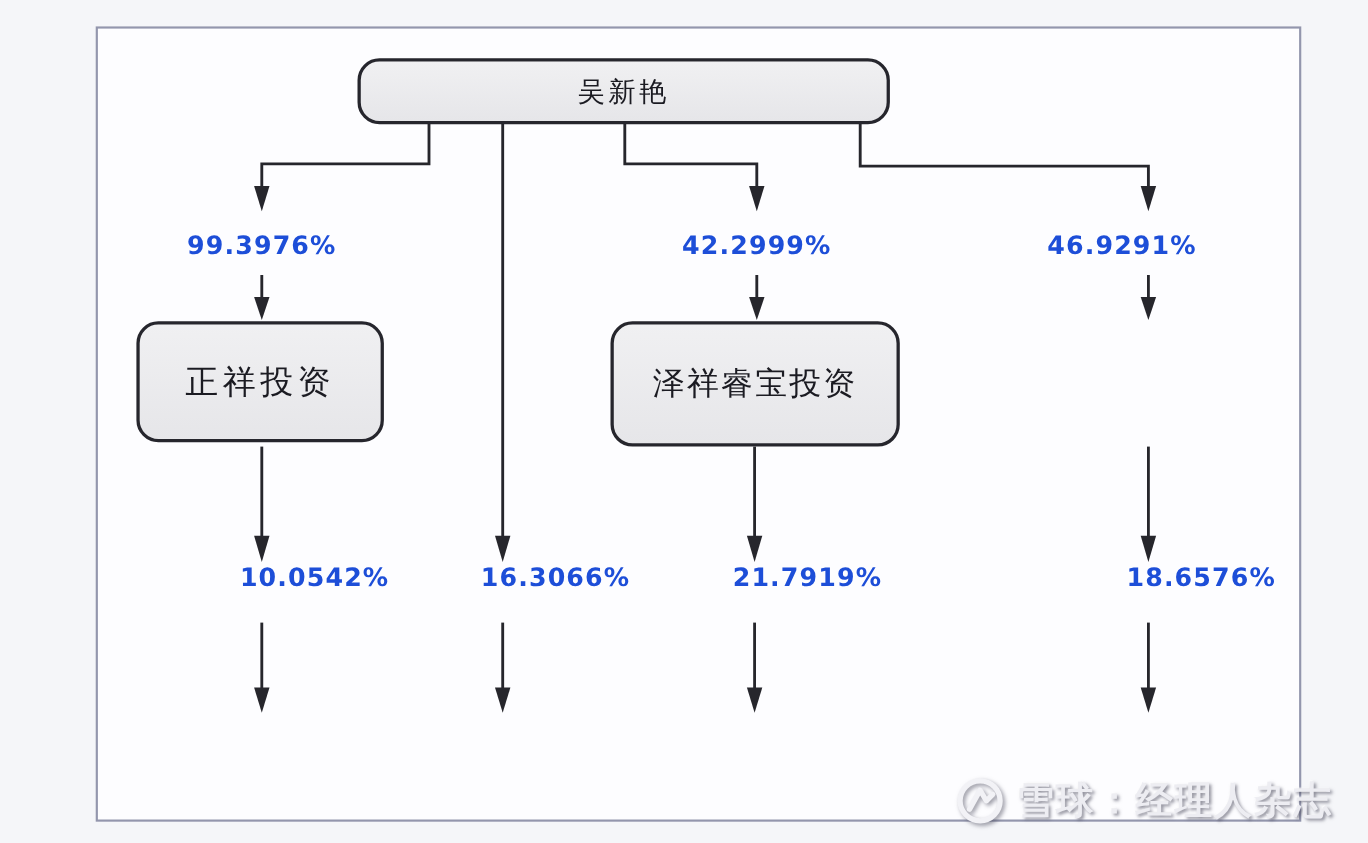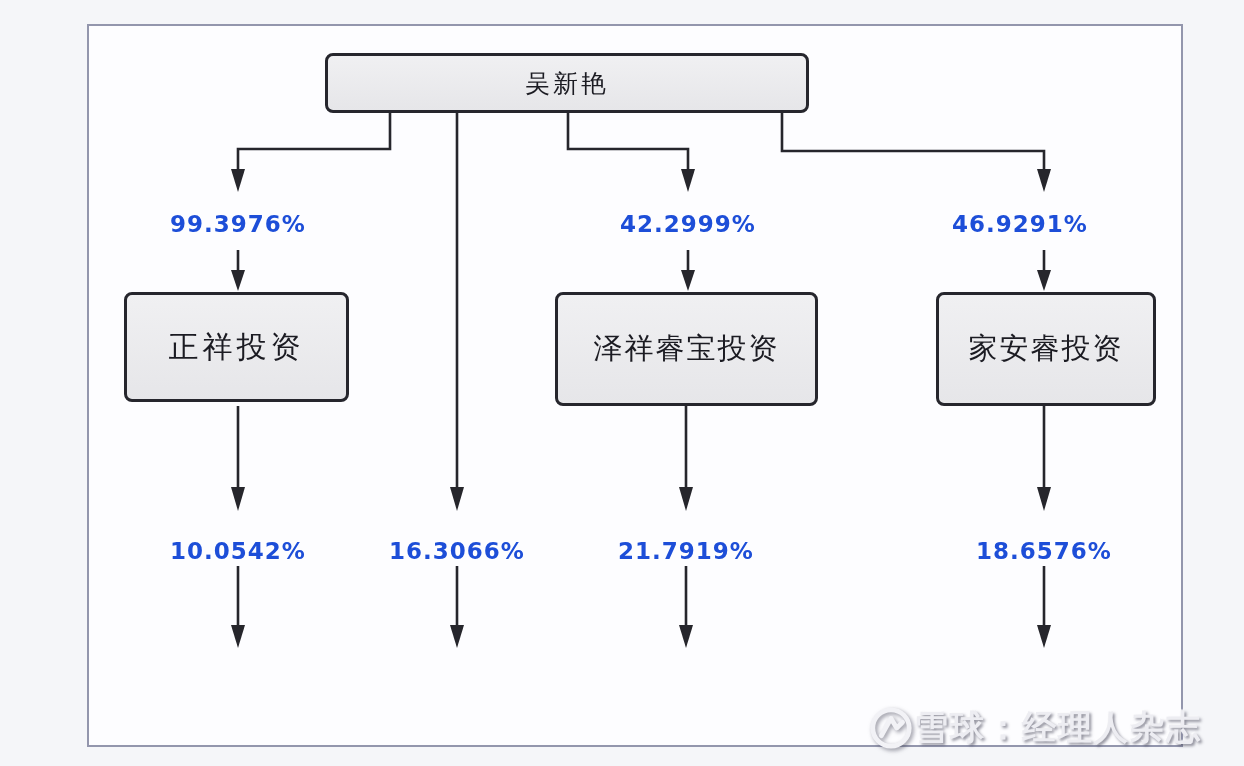--- a/index.html
+++ b/index.html
@@ -29,21 +29,21 @@
     left: 0;
     top: 0;
     width: 1244px;
     height: 766px;
     pointer-events: none;
   }
   .node {
     position: absolute;
     box-sizing: border-box;
     border: 3px solid #26262d;
-    border-radius: 8px;
+    border-radius: 20px;
     background: linear-gradient(180deg, #f0f0f2 0%, #e6e6e9 100%);
     display: flex;
     align-items: center;
     justify-content: center;
     color: #1b1b22;
   }
   .node-root {
     left: 325px; top: 53px; width: 484px; height: 60px;
     font-size: 25px; letter-spacing: 3px;
   }
@@ -66,34 +66,35 @@
   .pct {
     position: absolute;
     transform: translateX(-50%);
     font-size: 23px;
     font-weight: bold;
     color: #1d4ed8;
     letter-spacing: 1px;
     white-space: nowrap;
   }
   .pct-row-top { top: 211px; }
-  .pct-row-bottom { top: 538px; }
+  .pct-row-bottom { top: 513px; margin-left: 48px; }
   .pct-1 { left: 238px; }
   .pct-2 { left: 688px; }
   .pct-3 { left: 1020px; }
   .pct-4 { left: 238px; }
   .pct-5 { left: 457px; }
   .pct-6 { left: 686px; }
   .pct-7 { left: 1044px; }
   .watermark {
     position: absolute;
     left: 868px;
     top: 705px;
     display: flex;
     align-items: flex-end;
+    gap: 10px;
     z-index: 30;
   }
   .watermark-logo {
     width: 46px;
     height: 46px;
     filter: drop-shadow(2px 2px 2px rgba(70,70,88,0.55));
   }
   .watermark-text {
     font-size: 34px;
     font-weight: bold;
@@ -163,23 +164,20 @@
   <div class="pct pct-row-top pct-1">99.3976%</div>
   <div class="pct pct-row-top pct-2">42.2999%</div>
   <div class="pct pct-row-top pct-3">46.9291%</div>
 
   <div class="node node-left">
     <span>正祥投资</span>
   </div>
   <div class="node node-center">
     <span>泽祥睿宝投资</span>
   </div>
-  <div class="node node-right">
-    <span>家安睿投资</span>
-  </div>
 
   <div class="pct pct-row-bottom pct-4">10.0542%</div>
   <div class="pct pct-row-bottom pct-5">16.3066%</div>
   <div class="pct pct-row-bottom pct-6">21.7919%</div>
   <div class="pct pct-row-bottom pct-7">18.6576%</div>
 
 
   <div class="watermark">
     <svg class="watermark-logo" viewBox="0 0 48 48" xmlns="http://www.w3.org/2000/svg">
       <circle cx="24" cy="24" r="19" fill="none" stroke="#f2f2f6" stroke-width="5"></circle>

